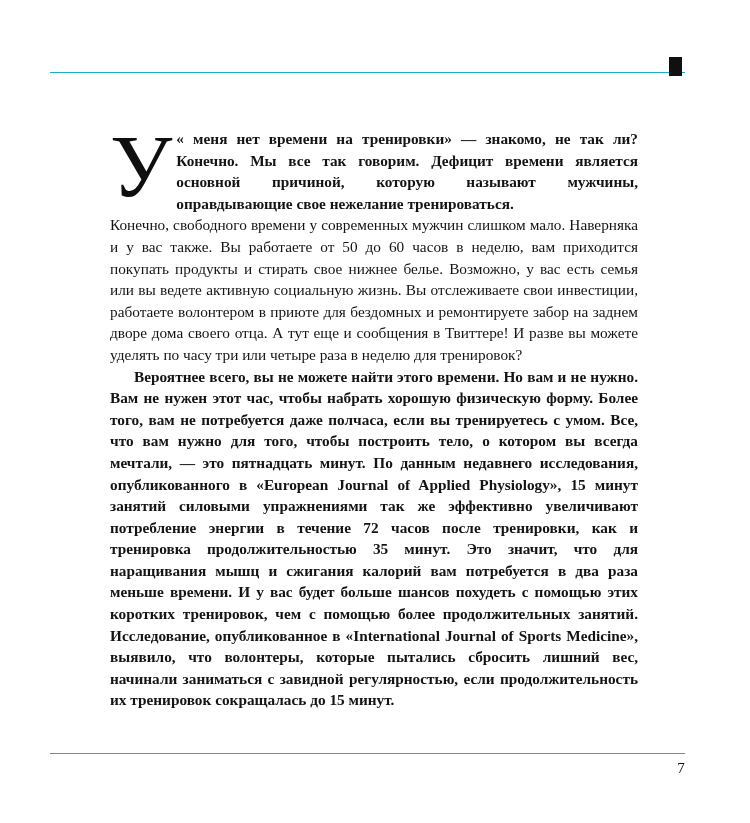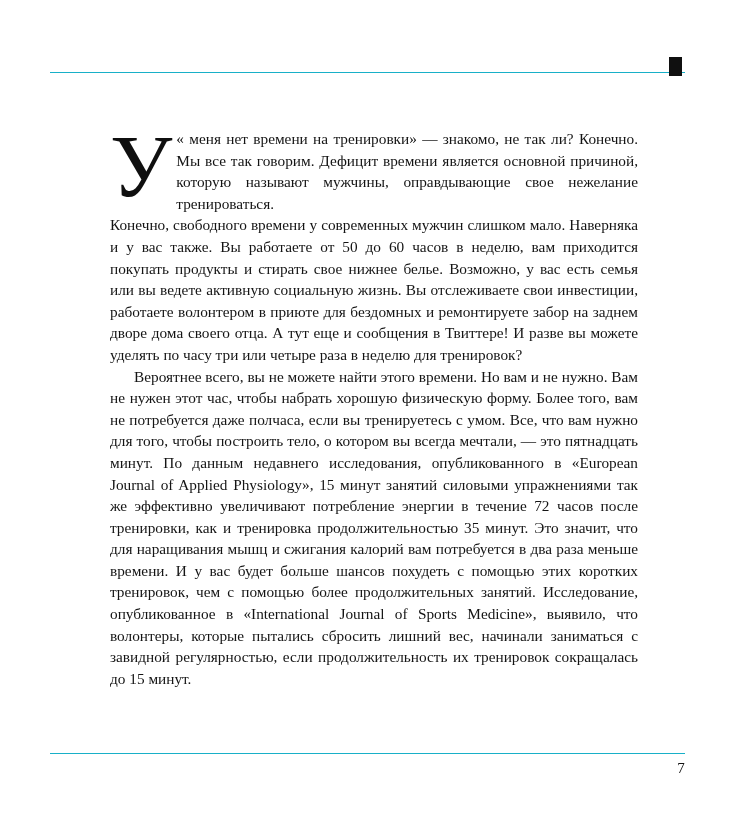--- a/index.html
+++ b/index.html
@@ -78,23 +78,25 @@
     line-height: 21.6px;
     text-align: justify;
     text-justify: inter-word;
     color: #141414;
     hyphens: auto;
     -webkit-hyphens: auto;
   }
   p.body + p.body {
     margin-top: 0;
     text-indent: 24px;
+    font-weight: bold;
   }
   .para-first {
     text-indent: 0;
+    font-weight: bold;
   }
   .clearfix::after {
     content: "";
     display: block;
     clear: both;
   }
 </style>
 </head>
 <body>
 

